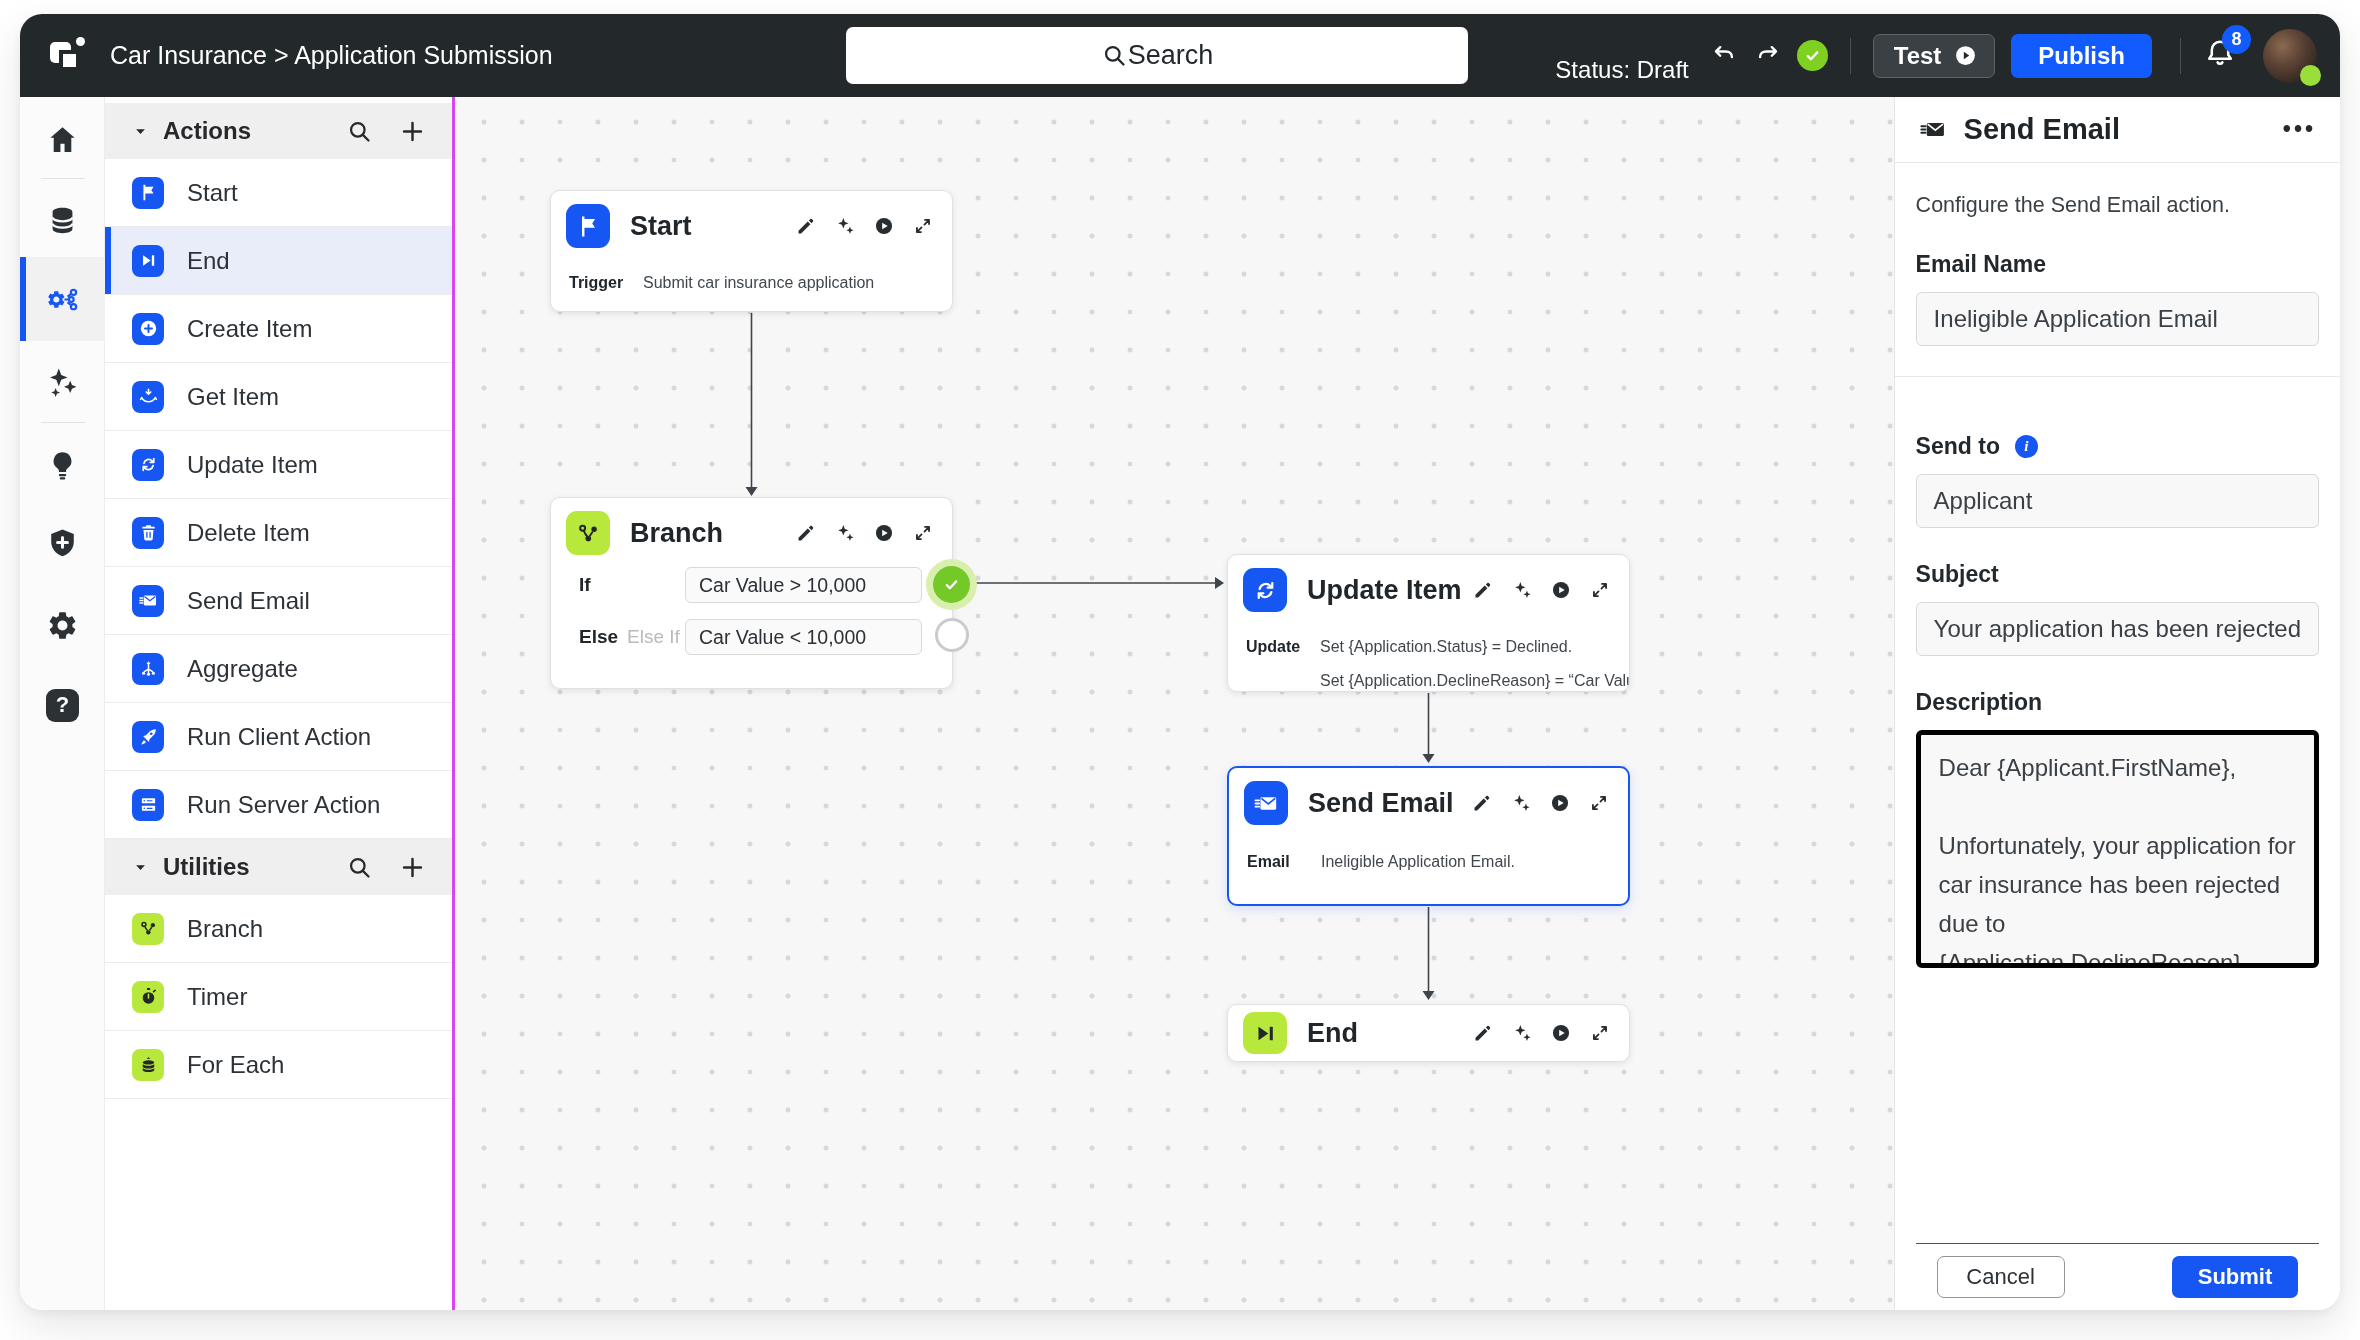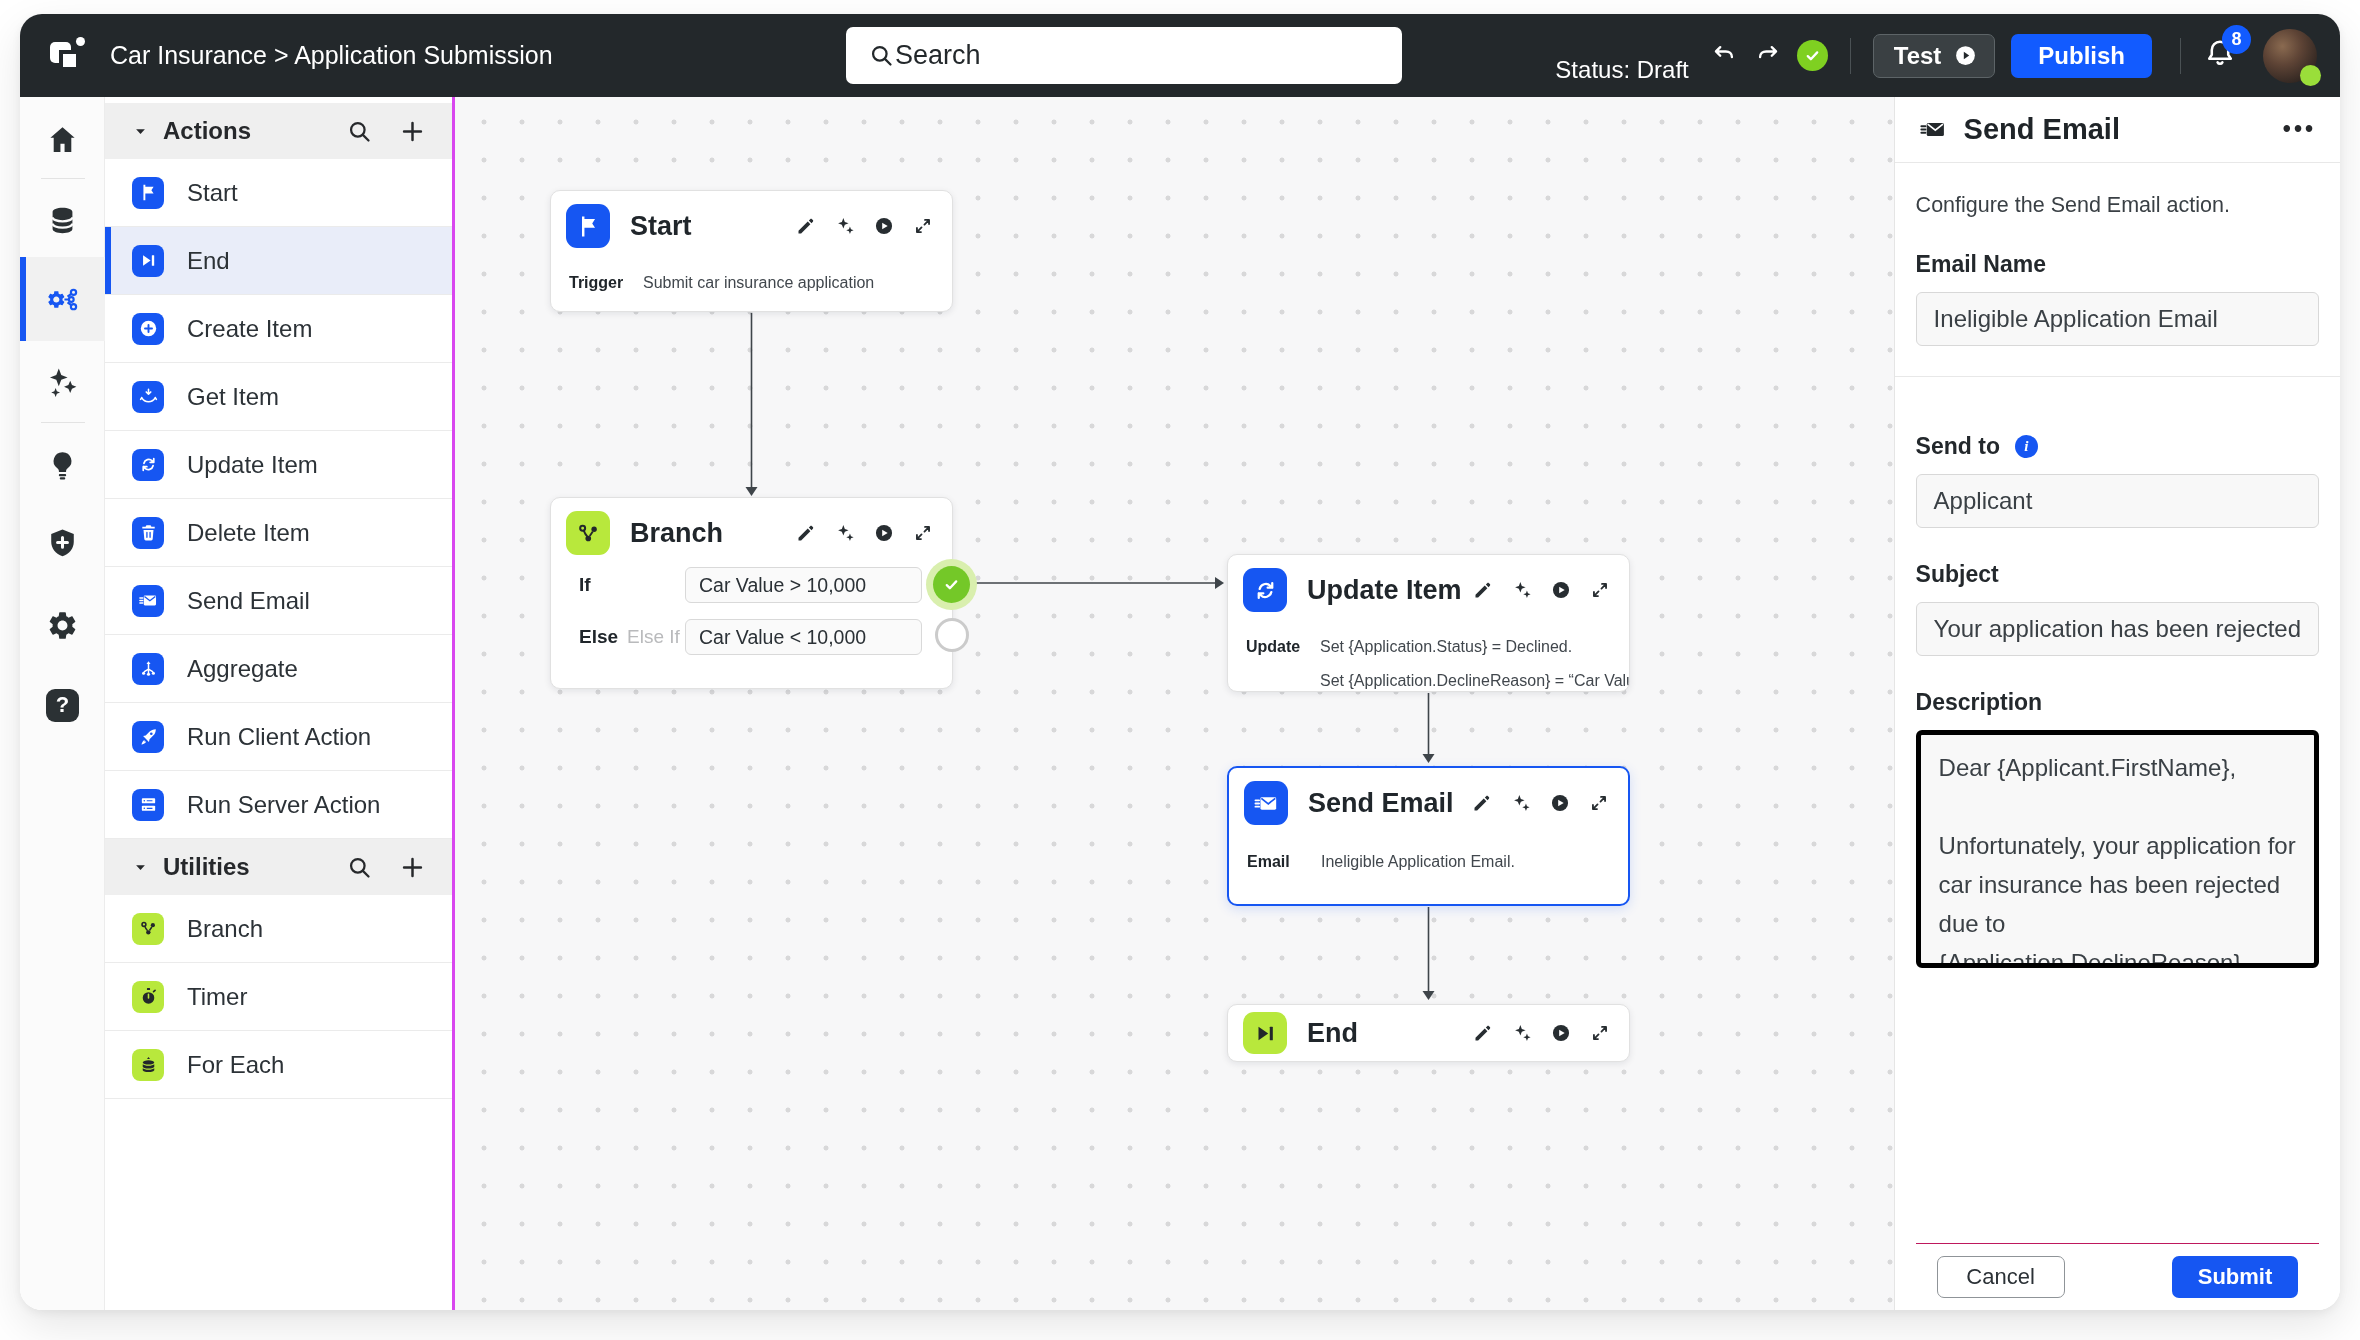--- a/index.html
+++ b/index.html
@@ -8,22 +8,22 @@
             box-shadow:0 16px 44px rgba(0,0,0,.10), 0 3px 10px rgba(0,0,0,.06);
             overflow:hidden; display:flex; flex-direction:column; background:#fff; }
 
   
   .topbar { flex:0 0 83px; background:#23282b; display:flex; align-items:center; position:relative; color:#fff; }
   .logo { width:38px; height:38px; position:relative; margin:0 22px 0 30px; flex:0 0 38px; }
   .logo-a { position:absolute; left:0; top:5px; width:21px; height:21px; background:#fff; border-radius:5px; }
   .logo-b { position:absolute; right:3px; top:0; width:9px; height:9px; border-radius:50%; background:#fff; }
   .logo-c { position:absolute; left:13px; top:17px; width:13px; height:13px; background:#fff; box-shadow:-4px -4px 0 #23282b; }
   .tb-title { font-size:25px; color:#fff; white-space:nowrap; }
-  .search { position:absolute; left:826px; top:13px; width:556px; height:57px; background:#fff; border-radius:7px;
-            display:flex; align-items:center; gap:0; padding:0 22px; color:#23282b; }
+  .search { position:absolute; left:826px; top:13px; width:622px; height:57px; background:#fff; border-radius:7px;
+            display:flex; align-items:center; gap:0; padding:0 22px; color:#23282b;justify-content:center; }
   .search svg { width:27px; height:27px; }
   .search-ph { font-size:27px; color:#23282b; }
   .tb-right { position:absolute; right:23px; top:0; height:83px; display:flex; align-items:center; }
   .status { font-size:24px; color:#fff; margin-right:22px; white-space:nowrap;margin-top:28px; }
   .tb-ic { width:27px; height:27px; color:#fff; margin-right:16px; cursor:pointer; }
   .tb-check { width:31px; height:31px; border-radius:50%; background:#7fd021; display:flex; align-items:center; justify-content:center; margin-right:22px; }
   .tb-check svg { width:21px; height:21px; }
   .tb-sep { width:1px; height:36px; background:#4a5154; margin-right:22px; }
   .btn-test { height:44px; padding:0 16px 0 20px; background:#3a4043; border:1.5px solid #5d6467; border-radius:7px;
               color:#fff; font-size:24px; font-weight:600; display:flex; align-items:center; gap:12px; margin-right:16px; cursor:pointer; }

